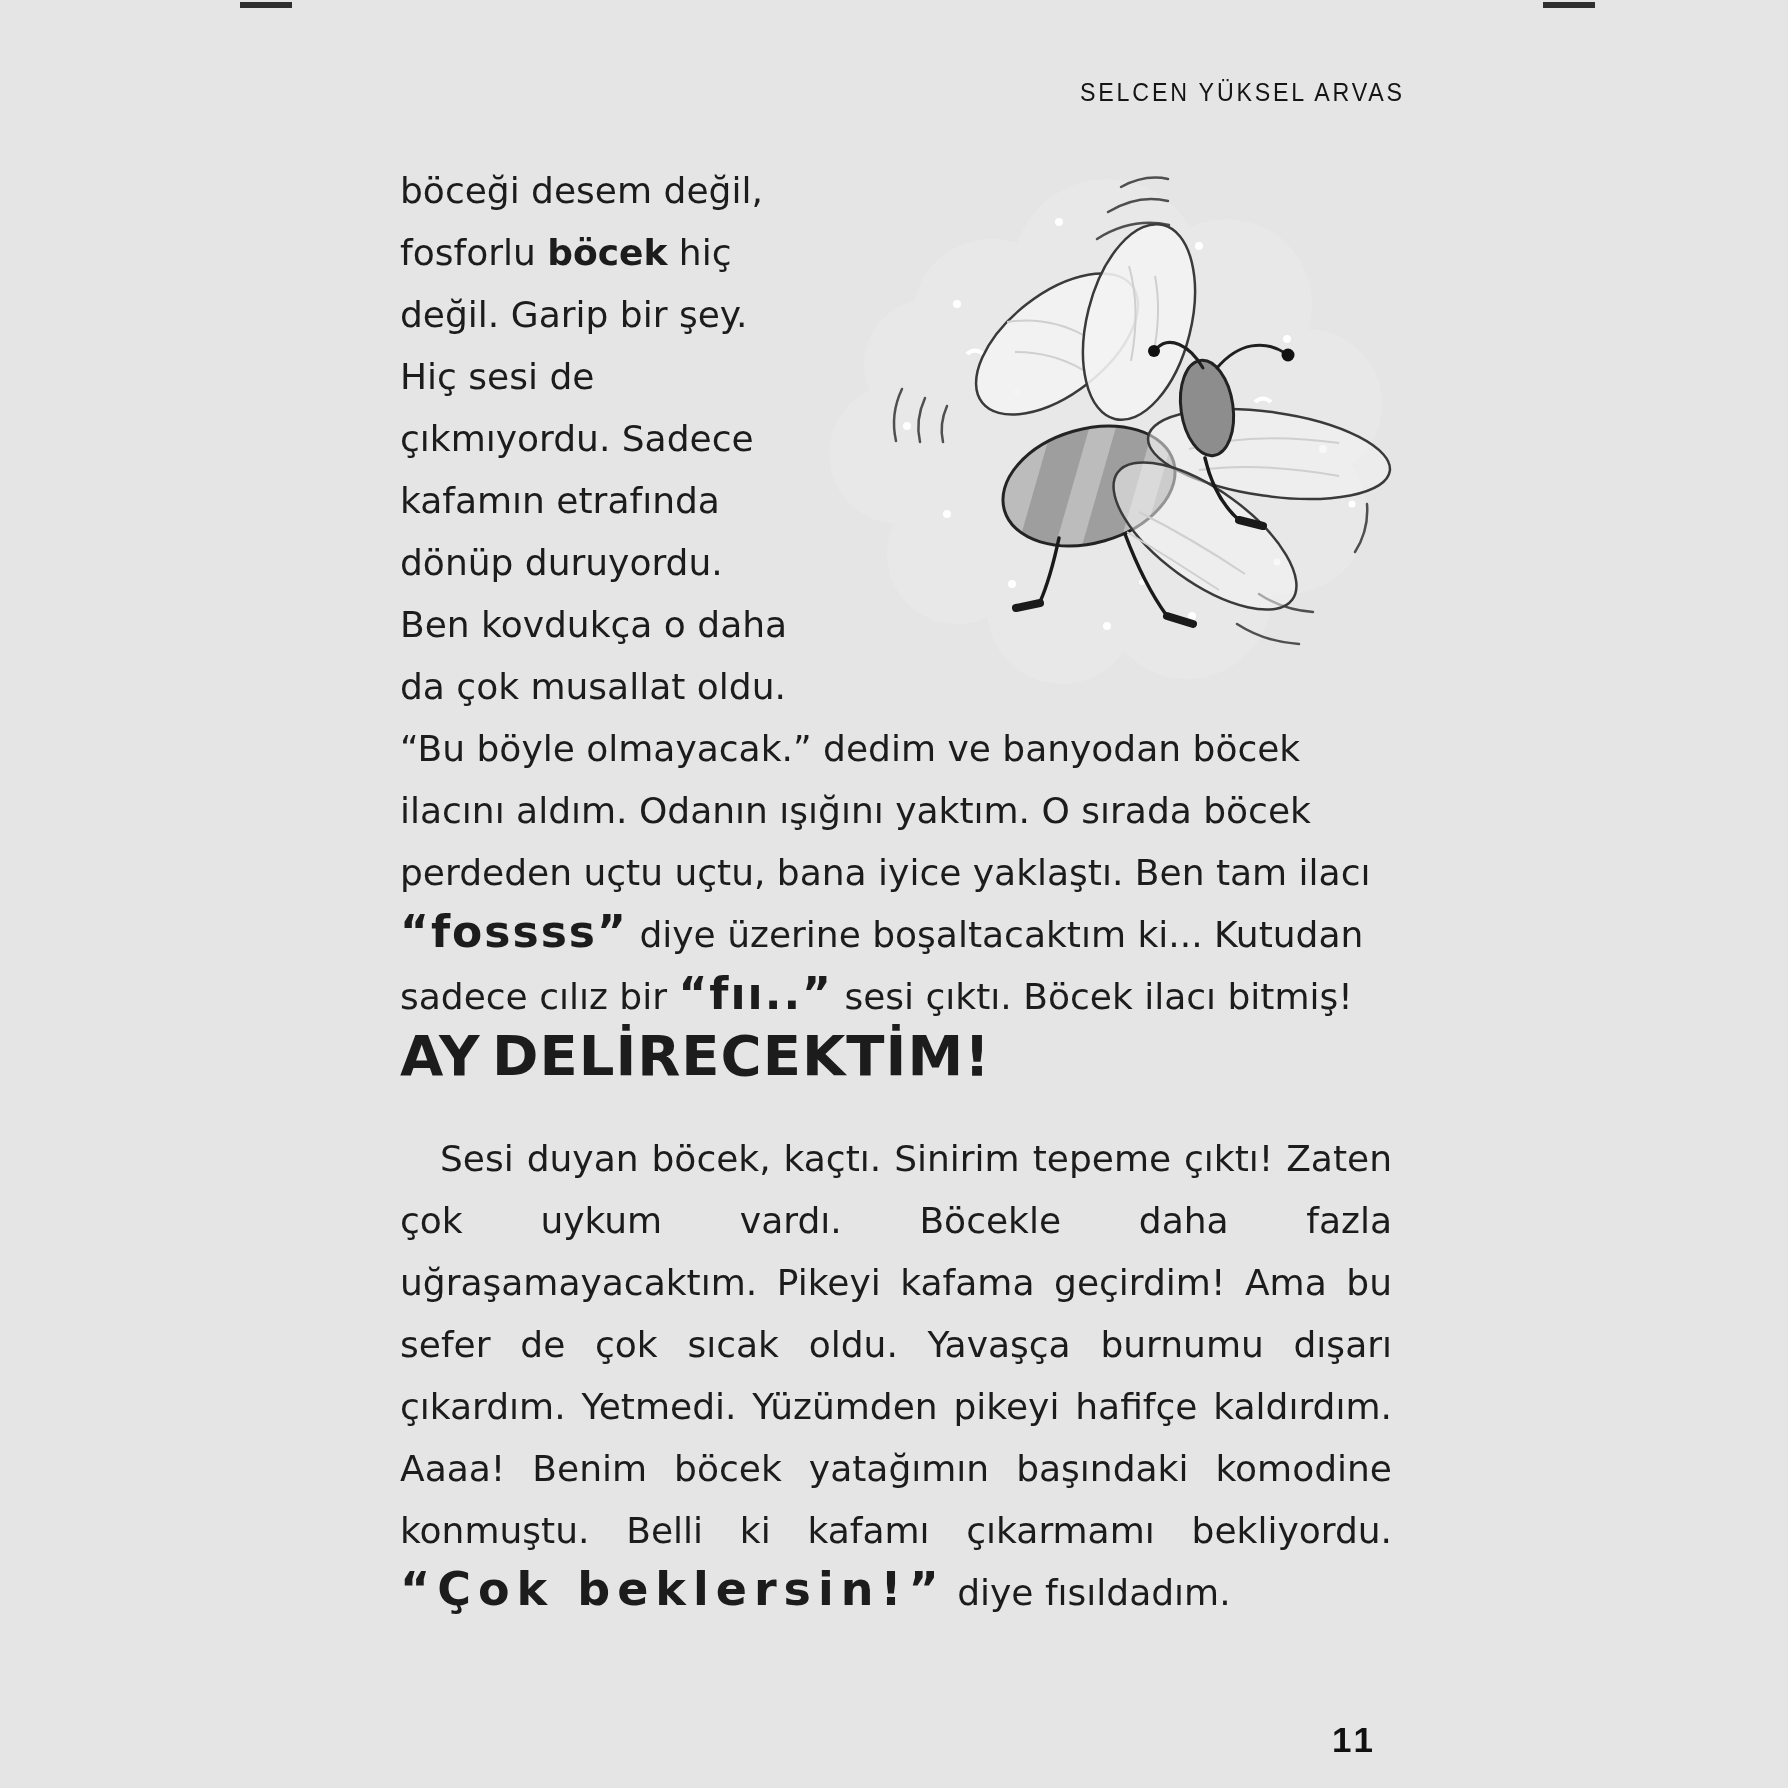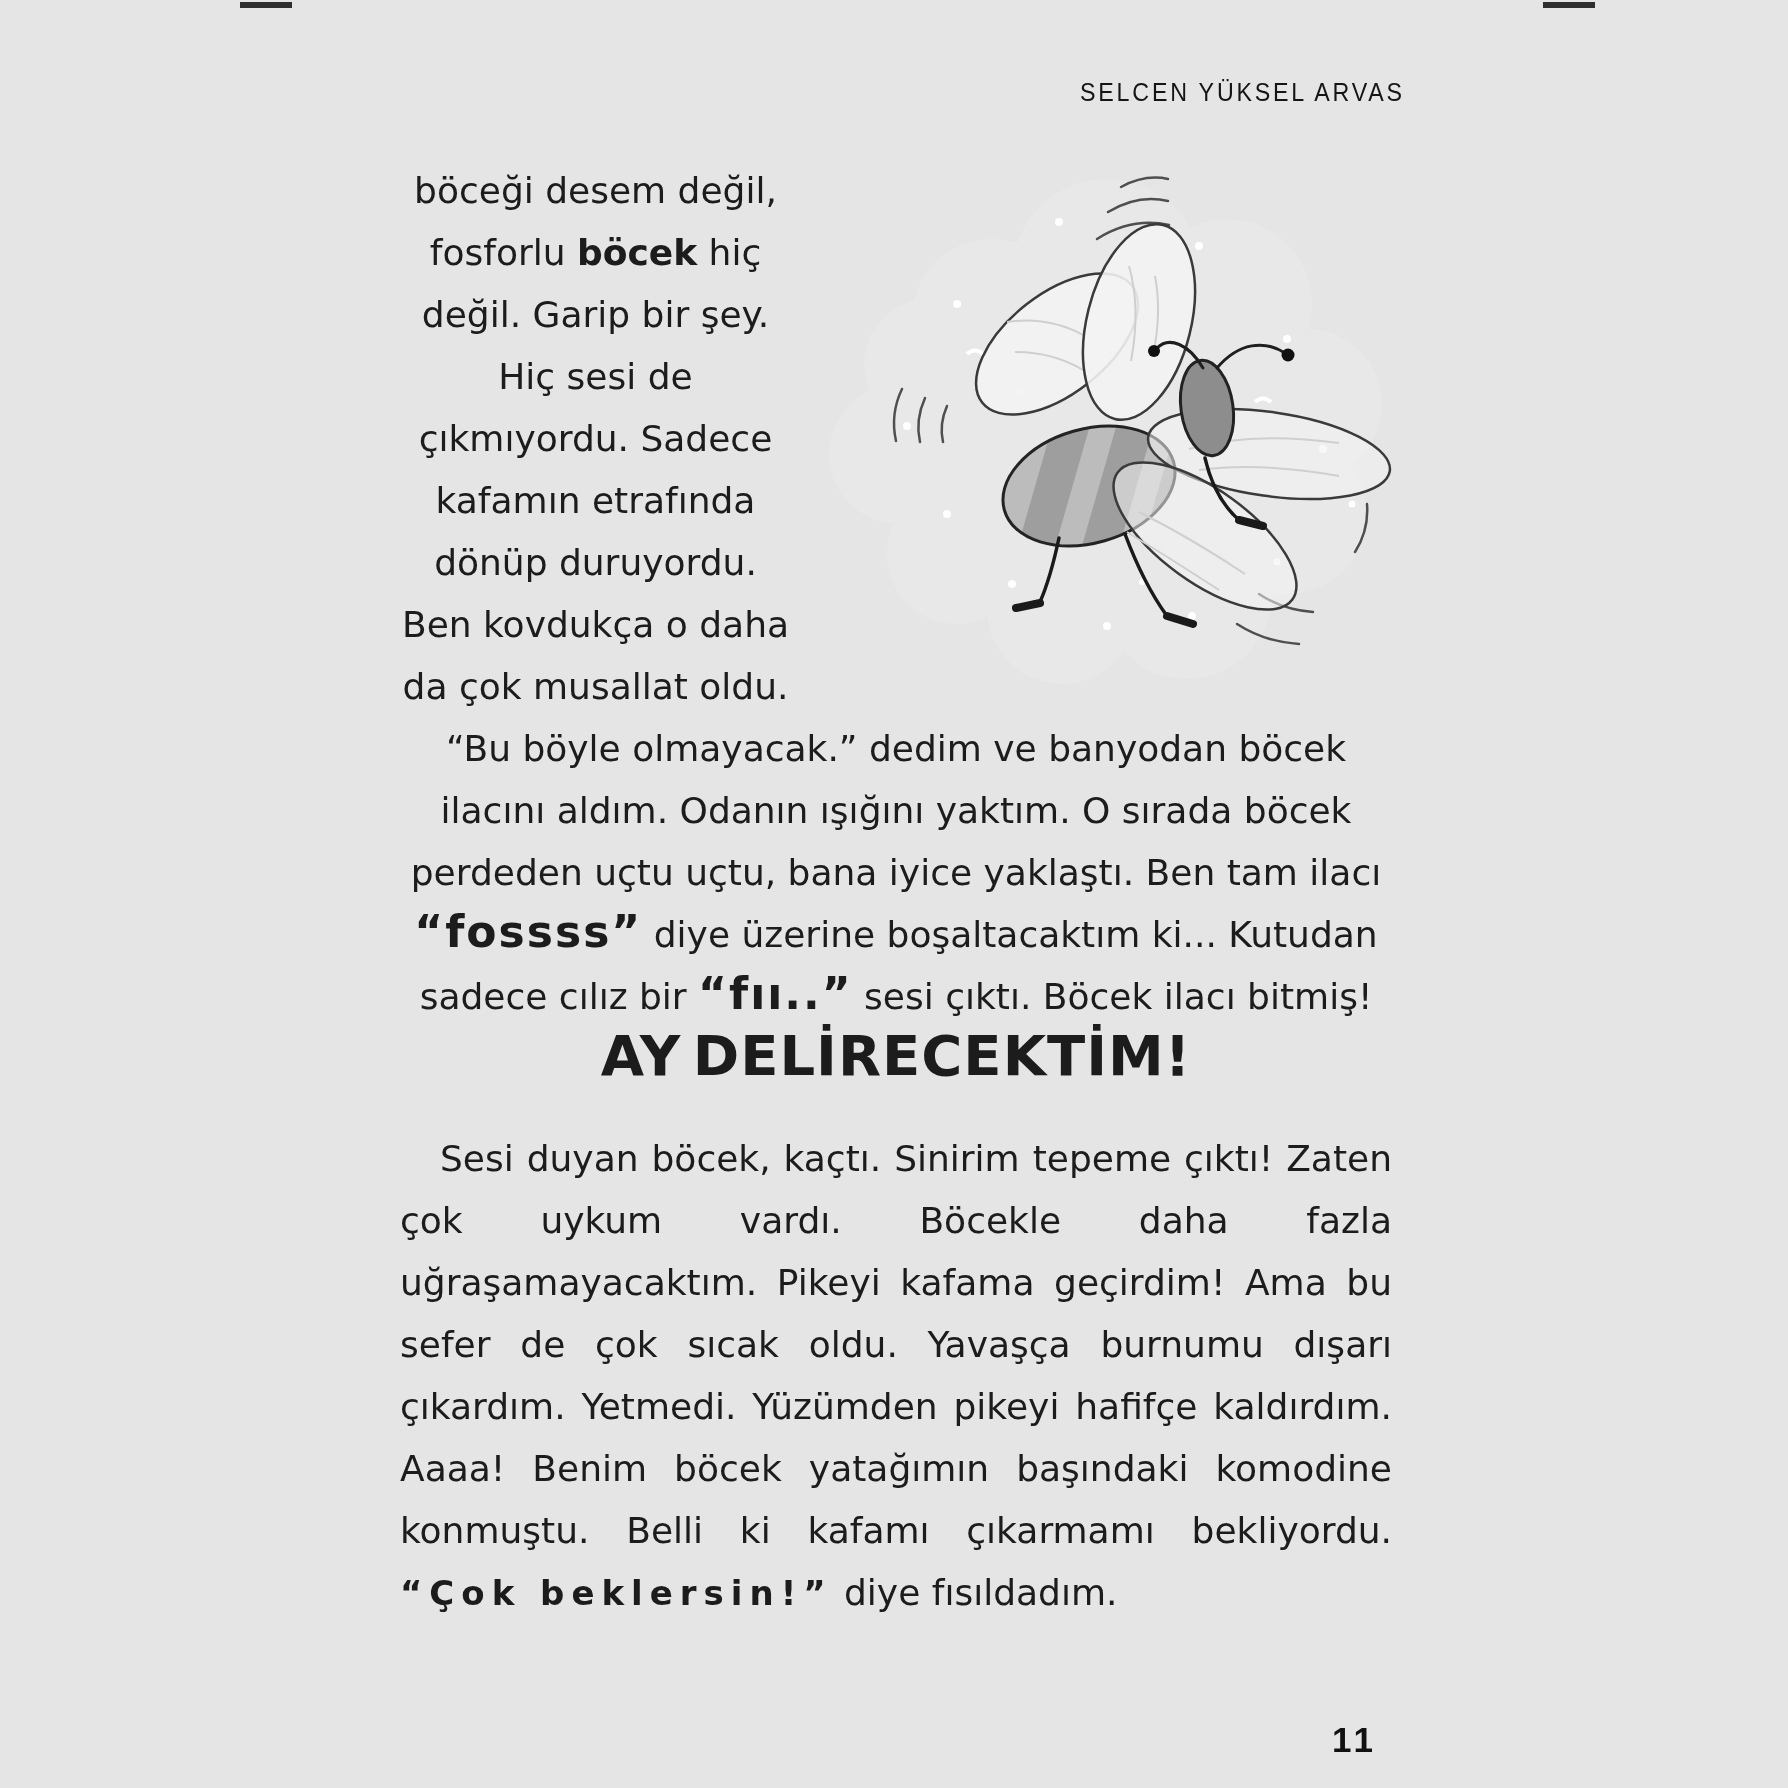--- a/index.html
+++ b/index.html
@@ -13,38 +13,38 @@
   .trim-mark.left  { left:240px; }
   .trim-mark.right { left:1543px; }
   .running-header {
     position:absolute; top:78px; left:1080px;
     font-family:"Liberation Sans", sans-serif;
     font-size:25px; letter-spacing:3px; white-space:nowrap;
     color:#151515; transform:scaleX(.93); transform-origin:left center;
   }
   .content { position:absolute; left:400px; top:160px; width:992px; }
   .para { font-size:36px; line-height:62px; color:#1c1c1c; }
-  .p1 { text-align:center; }
+  .p1 { text-align:left; }
   .p2 { margin-top:34px; text-align:justify; text-indent:40px; }
   .illustration-float {
     display:block; float:right; width:585px; height:540px;
     margin:-6px 0 10px 16px;
   }
   .illustration-float svg { display:block; width:100%; height:100%; }
   b.lead-bold { font-weight:bold; }
   .scrawl {
     font-weight:700; font-size:44px; letter-spacing:2px;
     line-height:1; white-space:nowrap;
   }
   .shout {
     font-weight:700; font-size:56px; letter-spacing:1px; line-height:1;
     white-space:nowrap;
   }
   .whisper {
-    font-weight:700; font-size:34px; letter-spacing:7px; line-height:1;
+    font-weight:700; font-size:46px; letter-spacing:7px; line-height:1;
     white-space:nowrap;
   }
   .page-number {
     position:absolute; left:1332px; top:1720px;
     font-family:"Liberation Sans", sans-serif;
     font-size:35px; font-weight:bold; letter-spacing:4px; color:#111;
   }
 </style>
 </head>
 <body>

